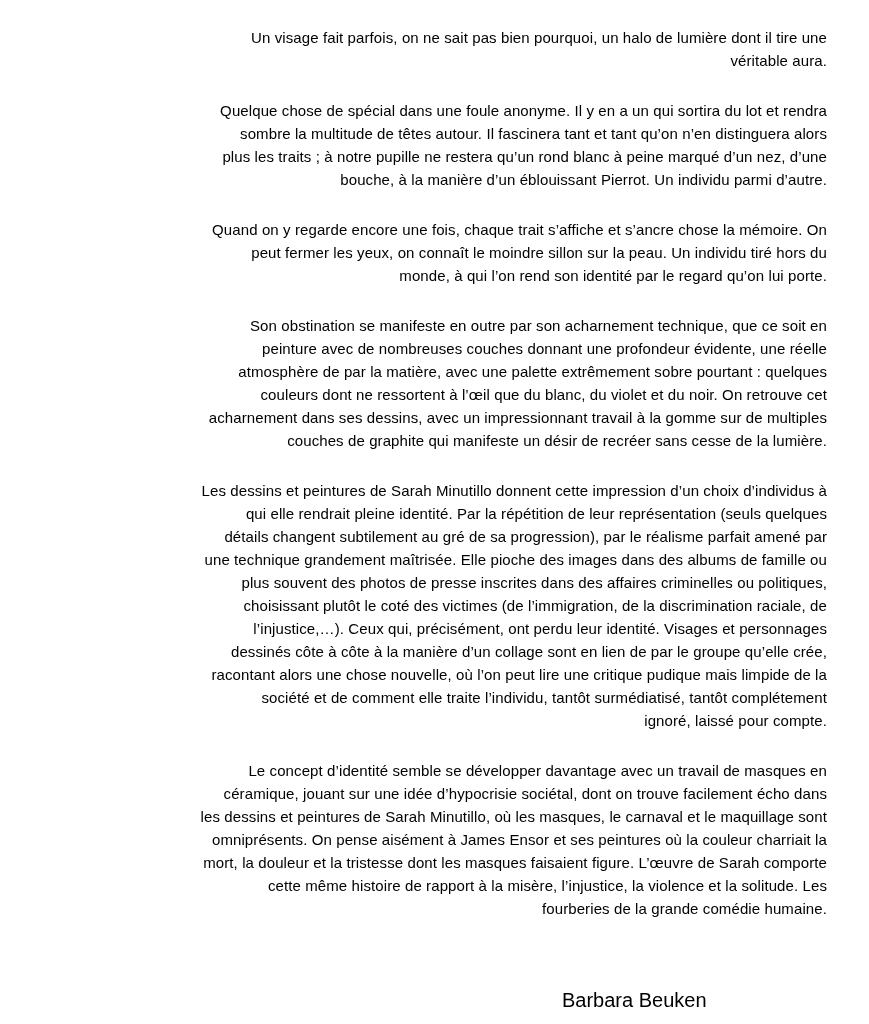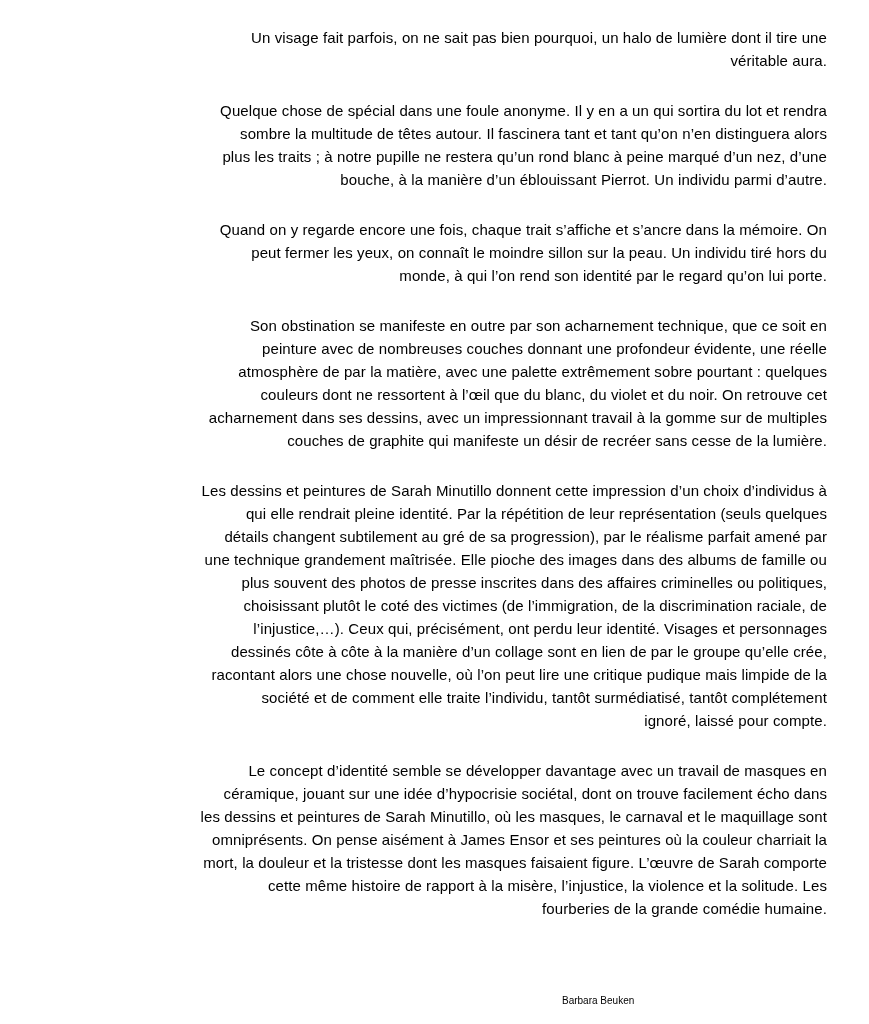--- a/index.html
+++ b/index.html
@@ -21,35 +21,35 @@
     margin: 0 0 27px 0;
     font-size: 15px;
     line-height: 23px;
     white-space: pre-line; 
     letter-spacing: 0.1px;
     text-align: right;
   }
   .signature {
     margin: 69px 0 0 0;
     padding-left: 510px;
-    font-size: 10px;
+    font-size: 20px;
     line-height: 23px;
   }
 </style>
 </head>
 <body>
 
 <div class="page" style="color: rgb(0, 0, 0); background: rgb(255, 255, 255);">
   <p class="para">Un visage fait parfois, on ne sait pas bien pourquoi, un halo de lumière dont il tire une
 véritable aura.</p>
   <p class="para">Quelque chose de spécial dans une foule anonyme. Il y en a un qui sortira du lot et rendra
 sombre la multitude de têtes autour. Il fascinera tant et tant qu’on n’en distinguera alors
 plus les traits ; à notre pupille ne restera qu’un rond blanc à peine marqué d’un nez, d’une
 bouche, à la manière d’un éblouissant Pierrot. Un individu parmi d’autre.</p>
-  <p class="para">Quand on y regarde encore une fois, chaque trait s’affiche et s’ancre dans la mémoire. On
+  <p class="para">Quand on y regarde encore une fois, chaque trait s’affiche et s’ancre chose la mémoire. On
 peut fermer les yeux, on connaît le moindre sillon sur la peau. Un individu tiré hors du
 monde, à qui l’on rend son identité par le regard qu’on lui porte.</p>
   <p class="para">Son obstination se manifeste en outre par son acharnement technique, que ce soit en
 peinture avec de nombreuses couches donnant une profondeur évidente, une réelle
 atmosphère de par la matière, avec une palette extrêmement sobre pourtant : quelques
 couleurs dont ne ressortent à l’œil que du blanc, du violet et du noir. On retrouve cet
 acharnement dans ses dessins, avec un impressionnant travail à la gomme sur de multiples
 couches de graphite qui manifeste un désir de recréer sans cesse de la lumière.</p>
   <p class="para">Les dessins et peintures de Sarah Minutillo donnent cette impression d’un choix d’individus à
 qui elle rendrait pleine identité. Par la répétition de leur représentation (seuls quelques

